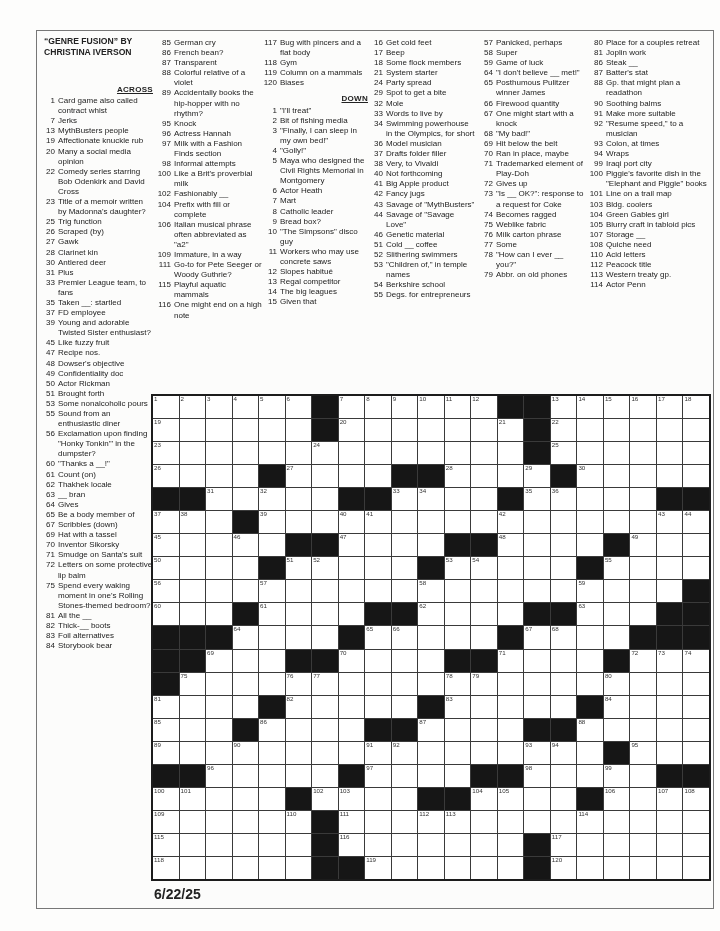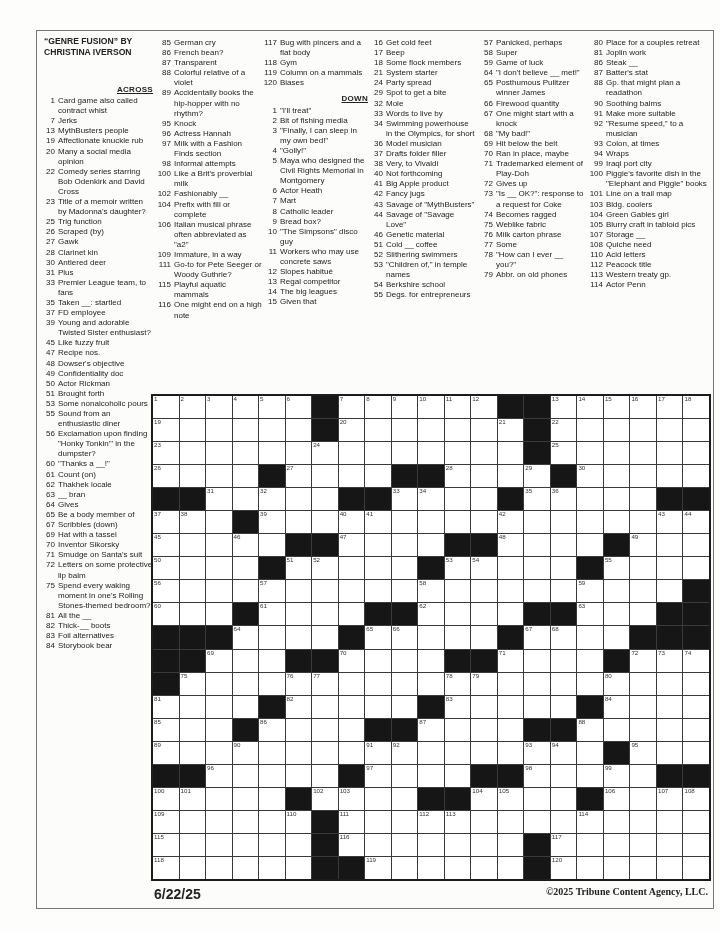--- a/index.html
+++ b/index.html
@@ -1299,14 +1299,13 @@
         <span class="n">120</span>
       </div>
       <div class="cell"></div>
       <div class="cell"></div>
       <div class="cell"></div>
       <div class="cell"></div>
       <div class="cell"></div>
     </div>
 
   <div id="date">6/22/25</div>
-  <div id="copyright">©2025 Tribune Content Agency, LLC.</div>
 </div>
 
 </body></html>

